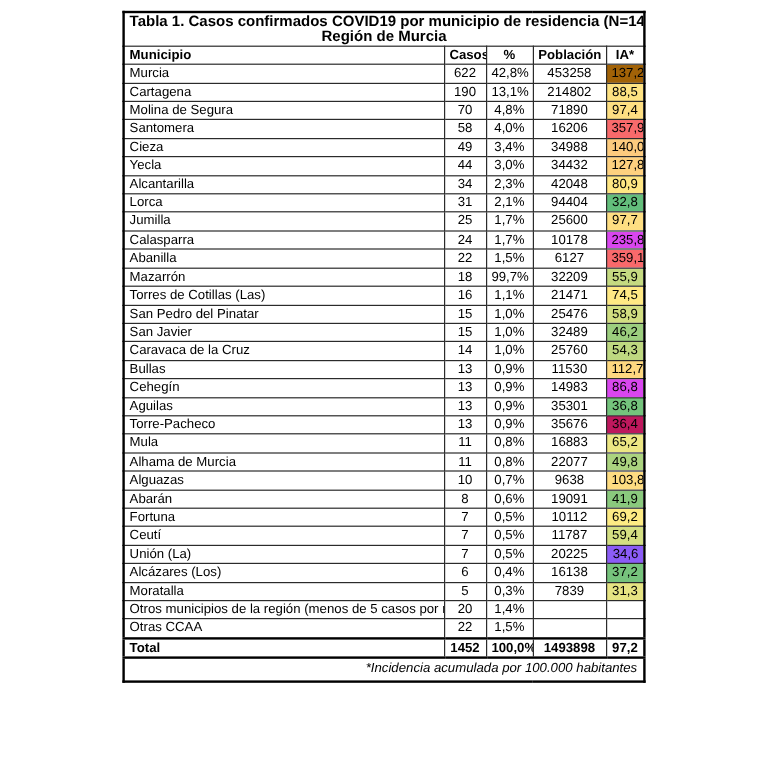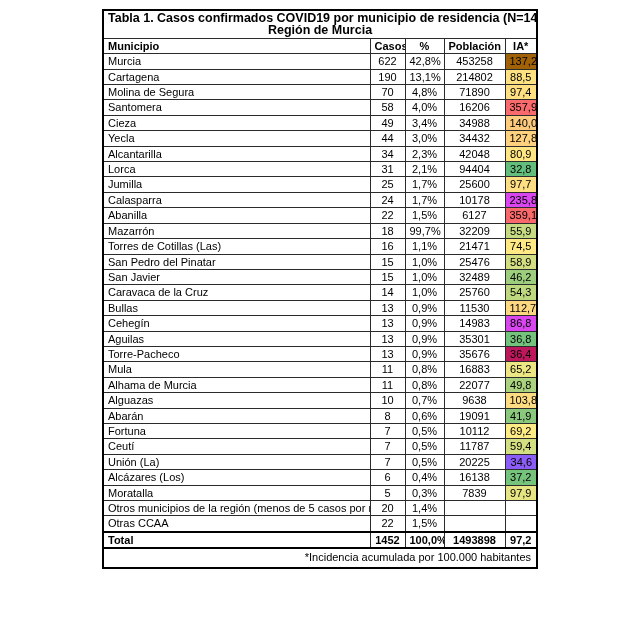--- a/index.html
+++ b/index.html
@@ -46,20 +46,21 @@
     font-weight: bold;
     border-top: 2px solid #000000;
     border-bottom: 2px solid #000000;
   }
   tr.total-row td.cell-num, tr.total-row td.cell-ia { text-align: center; }
   tr.footnote-row td {
     border: none;
     text-align: right;
     font-size: 11px;
     padding: 2px 5px 3px 20px;
+    font-style: italic;
   }
 </style>
 </head>
 <body>
 
 <div class="page">
   <table class="report">
     <colgroup>
       <col style="width:267px">
       <col style="width:35px">
@@ -277,21 +278,21 @@
           <td class="cell-num">6</td>
           <td class="cell-num">0,4%</td>
           <td class="cell-num">16138</td>
           <td class="cell-ia" style="background-color: rgb(118, 195, 124);">37,2</td>
         </tr>
         <tr>
           <td class="cell-municipio">Moratalla</td>
           <td class="cell-num">5</td>
           <td class="cell-num">0,3%</td>
           <td class="cell-num">7839</td>
-          <td class="cell-ia" style="background-color: rgb(230, 228, 131);">97,9</td>
+          <td class="cell-ia" style="background-color: rgb(230, 228, 131);">31,3</td>
         </tr>
         <tr>
           <td class="cell-municipio">Otros municipios de la región (menos de 5 casos por municipio)</td>
           <td class="cell-num">20</td>
           <td class="cell-num">1,4%</td>
           <td class="cell-num"></td>
           <td class="cell-ia"></td>
         </tr>
         <tr>
           <td class="cell-municipio">Otras CCAA</td>

